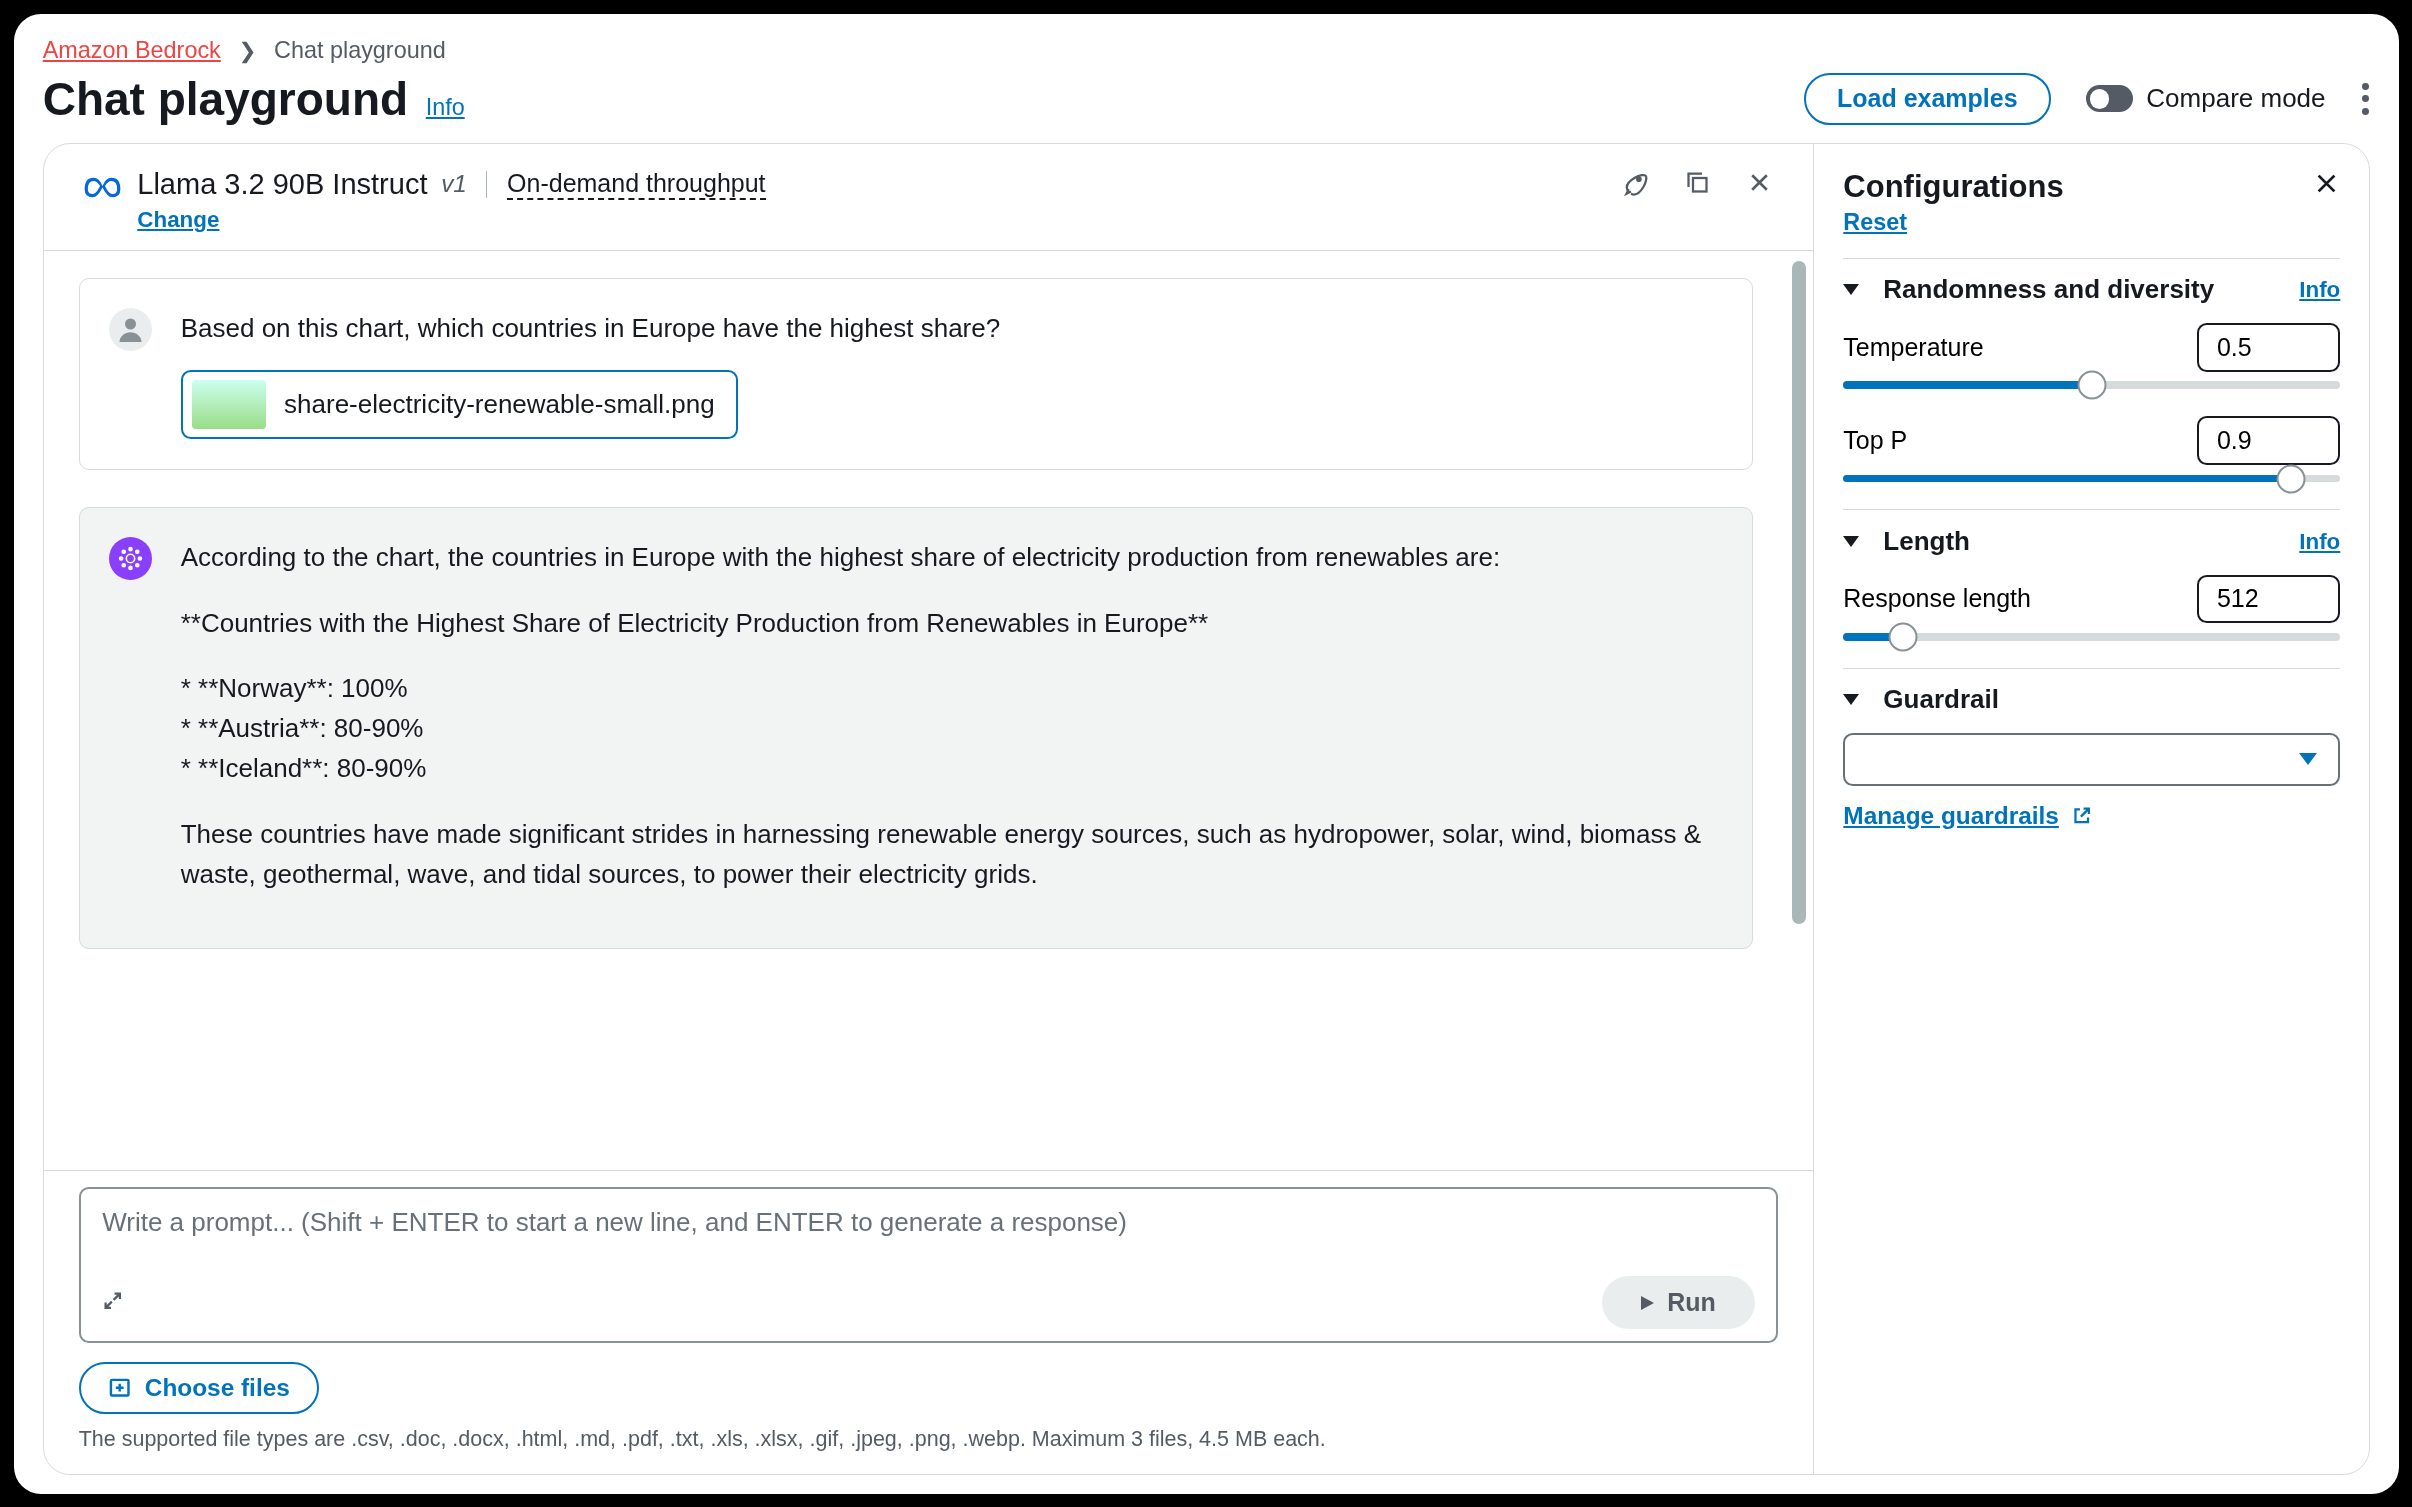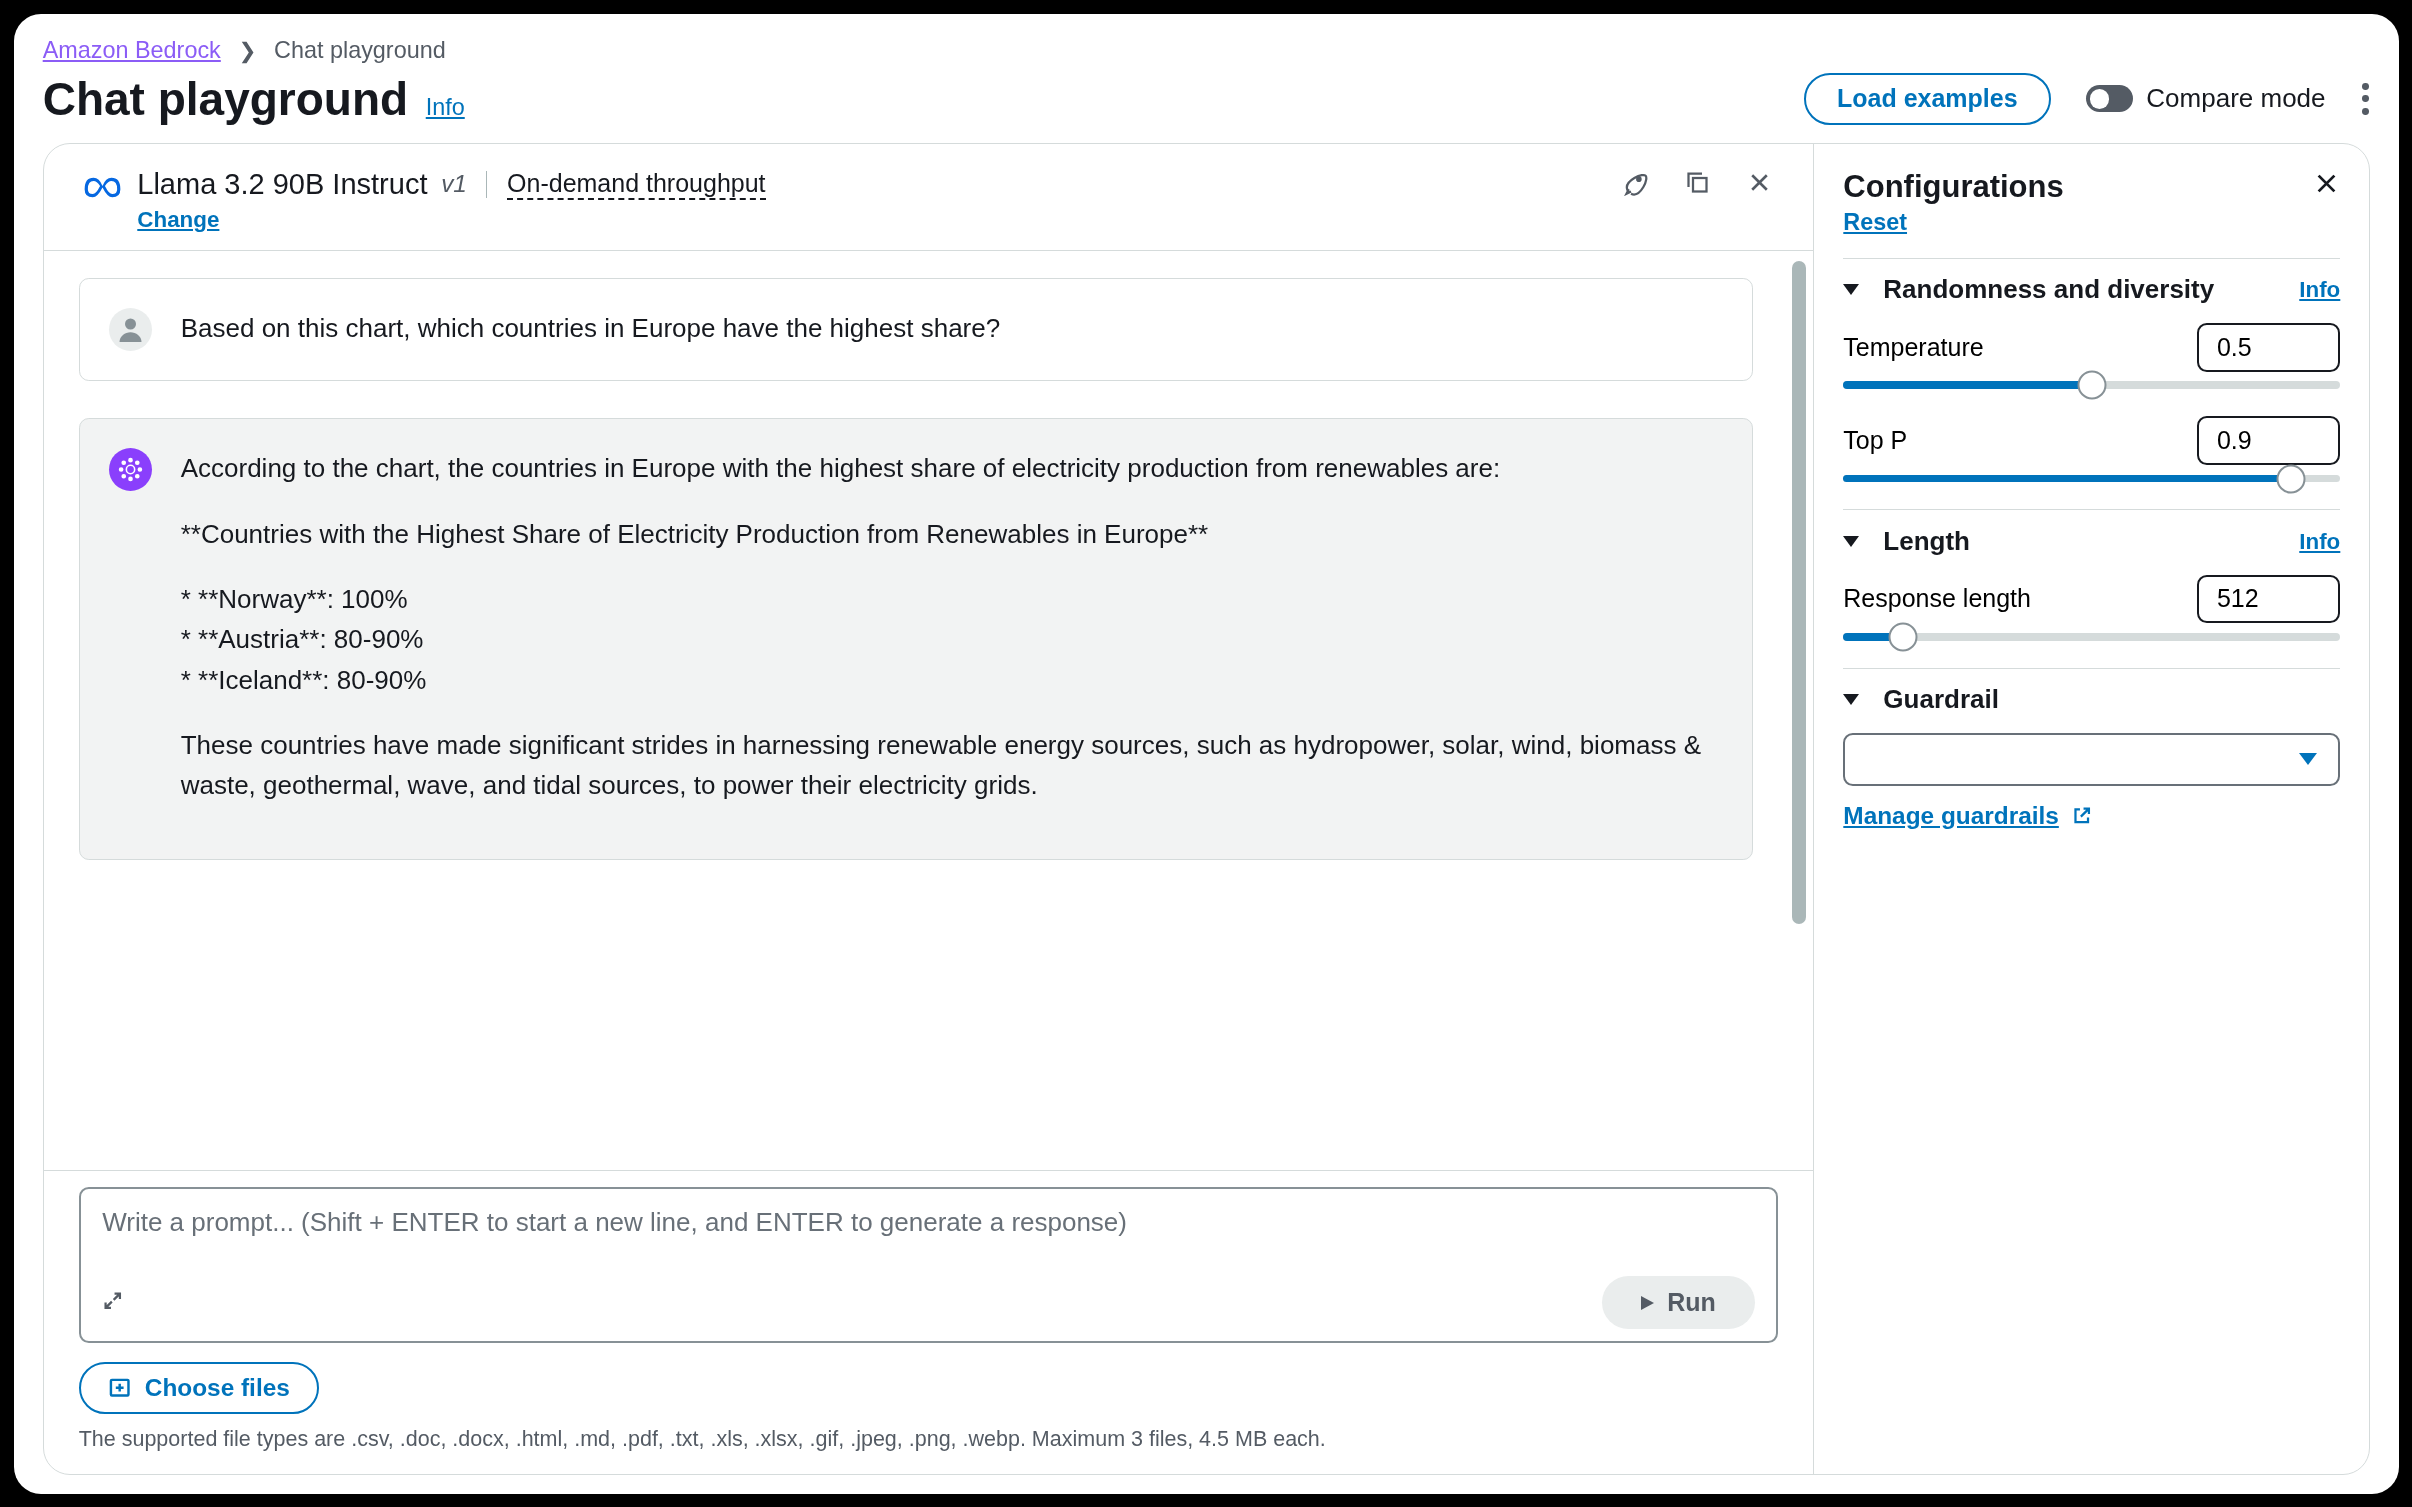--- a/index.html
+++ b/index.html
@@ -28,21 +28,21 @@
 
 
 .breadcrumb {
   display: flex;
   align-items: center;
   gap: 17.6px;
   font-size: 23.4px;
   color: #545b64;
   margin-bottom: 7.8px;
 }
-.breadcrumb a { color: #8b5cf6; text-decoration: underline; }
+.breadcrumb a { color: #ef4444; text-decoration: underline; }
 .breadcrumb .chevron { color: #545b64; font-size: 21.5px; }
 
 
 .title-row {
   display: flex;
   align-items: center;
   justify-content: space-between;
   margin-bottom: 17.6px;
 }
 .title-left {
@@ -400,20 +400,26 @@
 
         <div class="msg user">
           <div class="avatar user">
             <svg viewBox="0 0 24 24" width="33" height="33" fill="currentColor">
                   <circle cx="12" cy="8" r="4"></circle>
                   <path d="M4 21c0-4 4-7 8-7s8 3 8 7"></path>
                 </svg>
           </div>
           <div class="msg-body">
             <span>Based on this chart, which countries in Europe have the highest share?</span>
+            <div>
+              <div class="attach-chip">
+                <div class="attach-thumb"></div>
+                <span>share-electricity-renewable-small.png</span>
+              </div>
+            </div>
           </div>
         </div>
 
         <div class="msg assistant">
           <div class="avatar bot">
             <svg viewBox="0 0 24 24" width="25" height="25" fill="none" stroke="#fff" stroke-width="1.5">
               <circle cx="12" cy="12" r="4"></circle>
                   <circle cx="12" cy="3" r="1.5" fill="#fff"></circle>
                   <circle cx="12" cy="21" r="1.5" fill="#fff"></circle>
               <circle cx="3" cy="12" r="1.5" fill="#fff"></circle>

